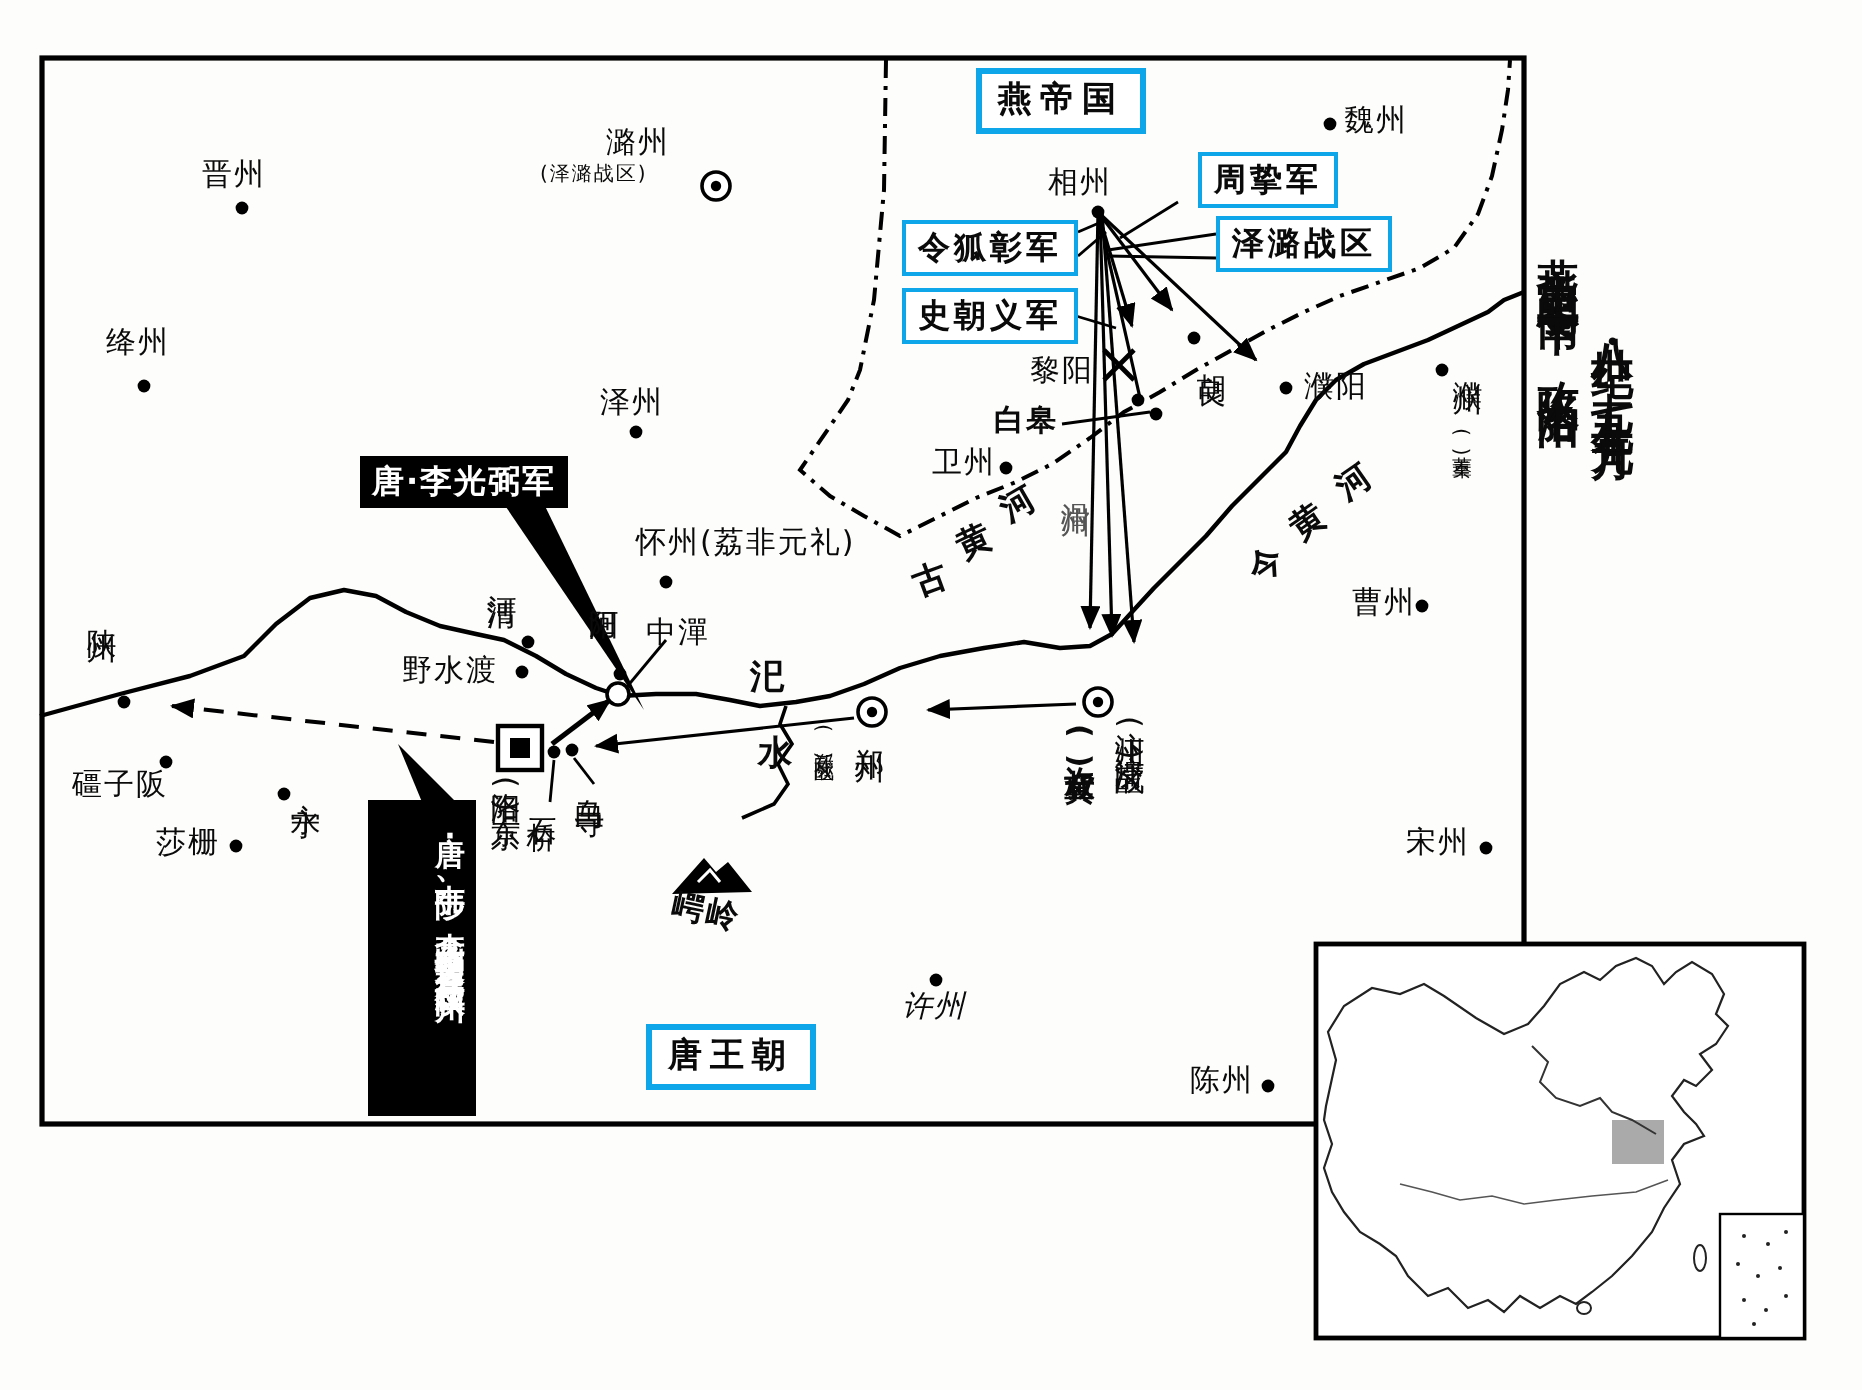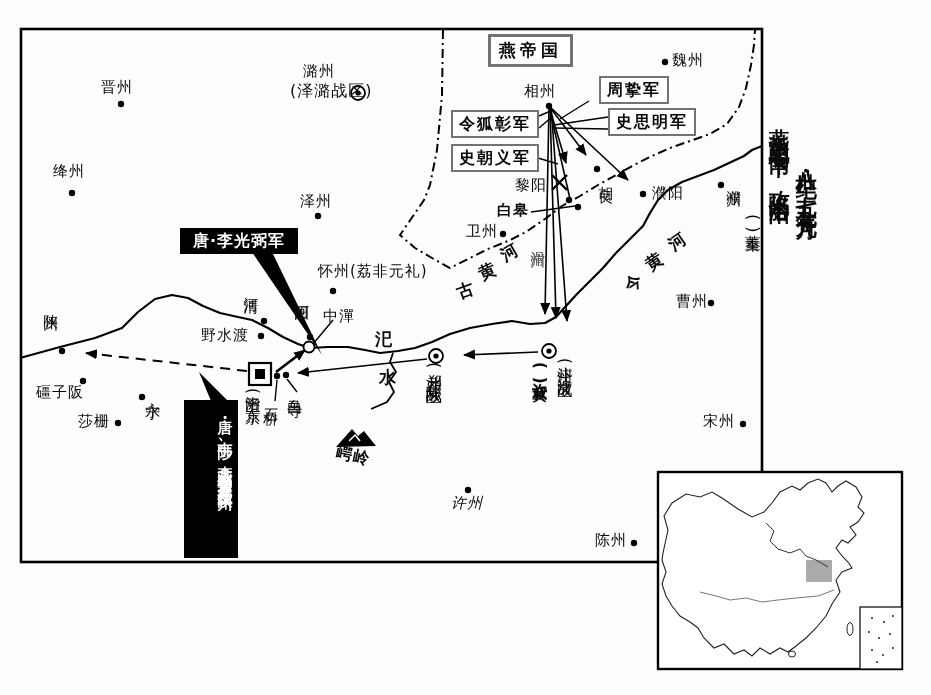--- a/index.html
+++ b/index.html
@@ -1,23 +1,23 @@
 <!DOCTYPE html>
 <html><head>
 <meta charset="utf-8">
 <style>
   html,body{margin:0;padding:0;background:#e9e9e6;}
   #stage{position:relative;width:931px;height:695px;background:#fdfdfb;overflow:hidden;
          font-family:"DejaVu Sans","Liberation Sans",sans-serif;color:#0a0a0a;}
   #art{position:absolute;left:0;top:0;}
   .lbl{position:absolute;font-size:15px;line-height:1.05;white-space:nowrap;letter-spacing:1px;}
-  .sm{font-size:16px;margin-left:20px;}
+  .sm{font-size:10px;}
   .v{writing-mode:vertical-rl;text-orientation:mixed;letter-spacing:2px;}
   .riv{font-weight:bold;font-size:17px;font-family:"DejaVu Serif","Liberation Serif",serif;}
-  .callout{position:absolute;background:#fff;border:2px solid #737373;font-weight:bold;
+  .callout{position:absolute;background:#fff;border:2px solid #0ea5e9;font-weight:bold;
            font-size:16px;line-height:1;padding:4px 6px;letter-spacing:2px;white-space:nowrap;}
   .big{border-width:3px;letter-spacing:4px;padding:5px 8px;font-size:17px;}
   .blackbox{position:absolute;background:#000;color:#fff;font-weight:bold;white-space:nowrap;}
   .title-col{position:absolute;writing-mode:vertical-rl;text-orientation:mixed;
              font-family:"DejaVu Serif","Liberation Serif",serif;font-weight:bold;
              font-size:21px;letter-spacing:5px;line-height:1.15;}
   .gray{color:#555;}
 </style>
 </head>
 <body>
@@ -169,26 +169,27 @@
           <circle cx="893" cy="648" r="1"></circle>
       <circle cx="877" cy="662" r="1"></circle>
     </g>
   </g>
 </svg>
 
 <div class="title-col" style="left:794px;top:152px;">八世纪·七五九年九月</div>
 <div class="title-col" style="left:767px;top:112px;">燕帝史思明南下，攻陷洛阳</div>
 
 <div class="callout big" style="left:488px;top:34px;">燕帝国</div>
+<div class="callout big" style="left:323px;top:512px;">唐王朝</div>
 <div class="callout" style="left:586px;top:76px;margin-left:13px;">周挚军</div>
-<div class="callout" style="left:608px;top:108px;">史思明军</div>
+<div class="callout" style="left:608px;top:108px;">泽潞战区</div>
 <div class="callout" style="left:451px;top:110px;">令狐彰军</div>
 <div class="callout" style="left:451px;top:144px;">史朝义军</div>
 
-<div class="blackbox" style="left:180px;top:228px;width:118px;height:26px;line-height:26px;
+<div class="blackbox" style="left:180px;top:228px;width:104px;height:26px;line-height:26px;
      text-align:center;font-size:16px;letter-spacing:1px;">唐·李光弼军</div>
 <div class="blackbox v" style="left:184px;top:400px;width:46px;height:146px;padding:6px 4px;
      font-size:15px;letter-spacing:3px;text-orientation:upright;white-space:normal;">唐·韦陟、李若幽护送眷属迁往陕州</div>
 
 <div class="lbl" style="left:101px;top:80px;">晋州</div>
 <div class="lbl" style="left:53px;top:164px;">绛州</div>
 <div class="lbl" style="left:303px;top:64px;text-align:center;">潞州</div>
 <div class="lbl sm" style="left:270px;top:83px;">(泽潞战区)</div>
 <div class="lbl" style="left:300px;top:194px;">泽州</div>
 <div class="lbl" style="left:672px;top:53px;">魏州</div>

